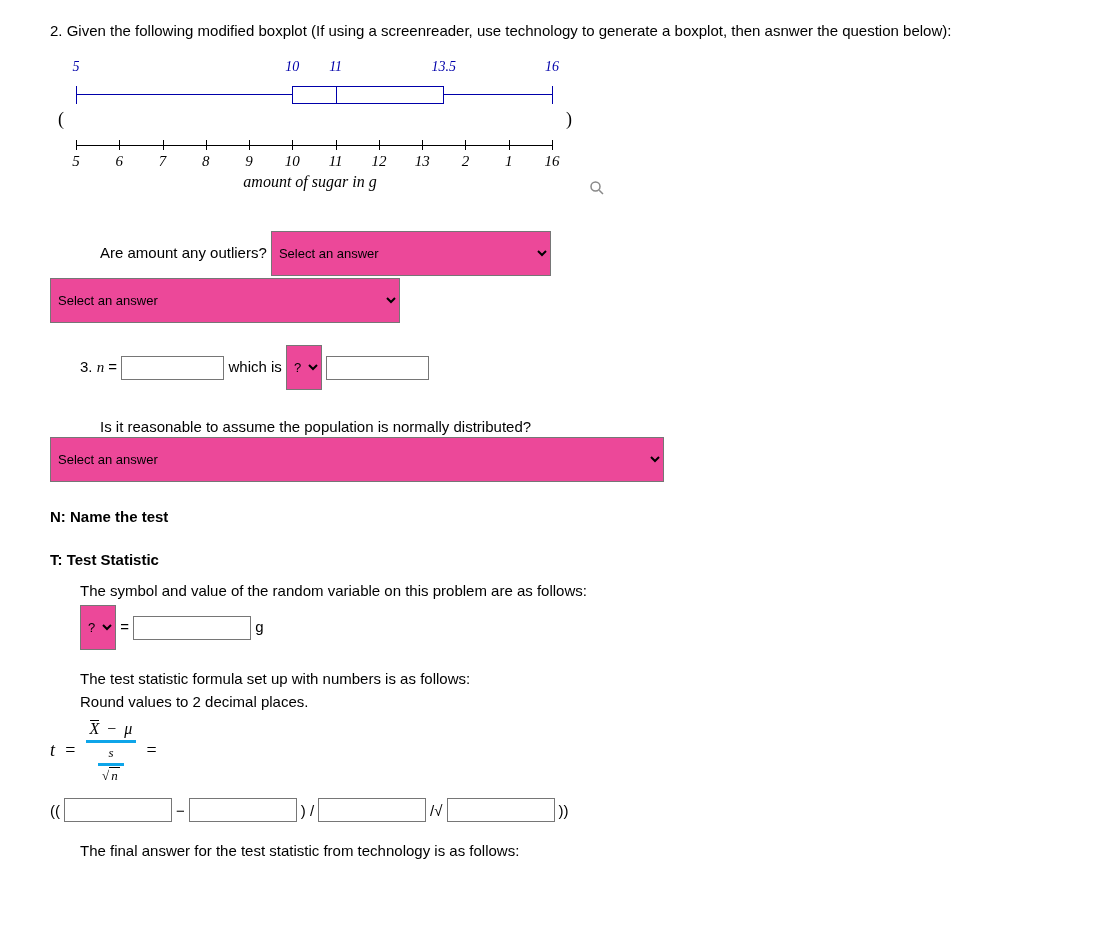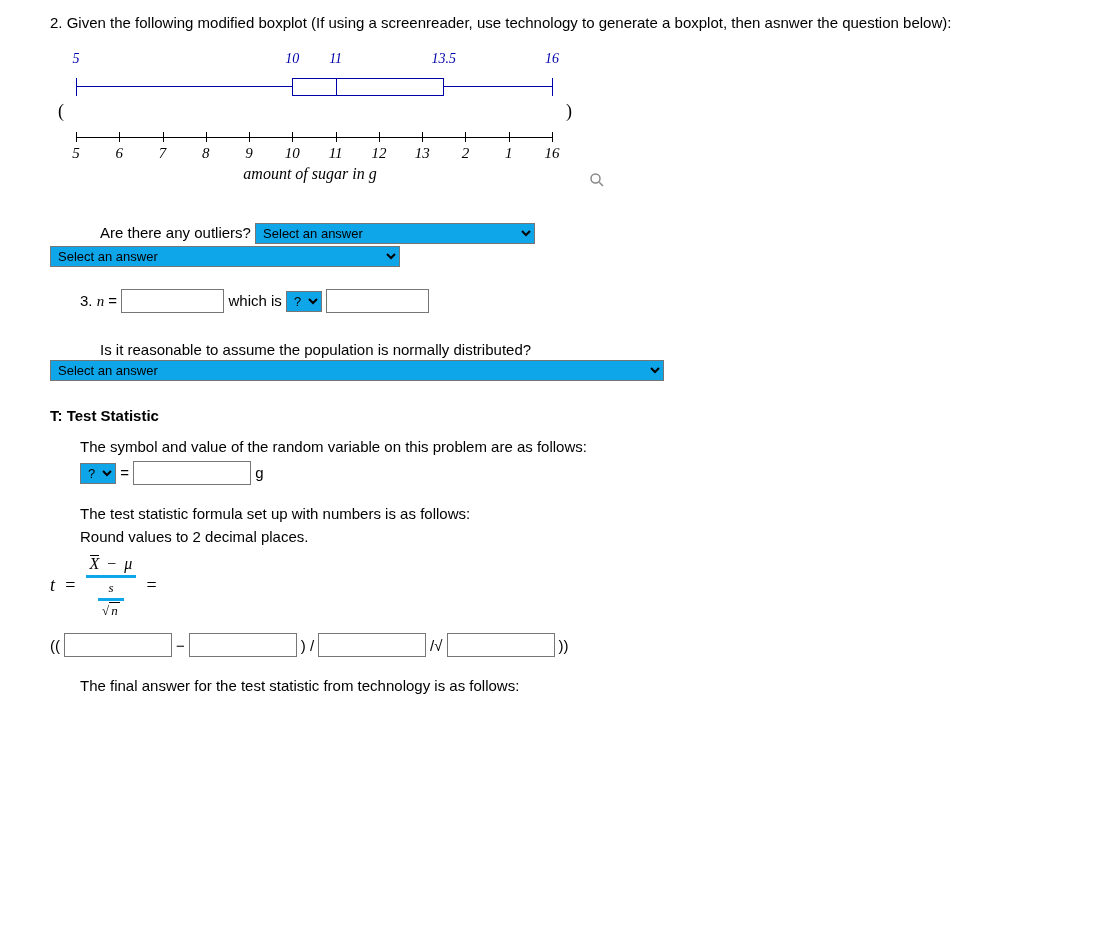--- a/index.html
+++ b/index.html
@@ -8,21 +8,21 @@
       color: #000;
       margin: 0;
       padding: 0;
       width: 1098px;
     }
     .content {
       padding-left: 50px;
       padding-right: 50px;
     }
     .q2-intro {
-      margin-top: 12px;
+      margin-top: 20px;
       margin-bottom: 10px;
       line-height: 1.4;
     }
     .boxplot-area {
       position: relative;
       width: 540px;
       height: 150px;
       margin-left: 10px;
       margin-bottom: 30px;
     }
@@ -105,23 +105,23 @@
     .mag-icon {
       position: absolute;
       top: 128px;
       right: -6px;
       color: #888;
     }
     .mag-icon svg { width: 18px; height: 18px; }
     select {
       font-family: Arial, sans-serif;
       font-size: 13px;
-      background: #0ea5e9;
+      background: #ec4899;
       border: 1px solid #767676;
-      padding: 1px 3px;
+      padding: 13px 3px;
     }
     input[type=text] {
       border: 1px solid #767676;
       font-size: 13px;
       padding: 2px 3px;
       height: 18px;
     }
     .row {
       margin: 6px 0 6px 30px;
     }
@@ -224,21 +224,21 @@
       <div class="axis-label" style="left: 492px;">16</div>
       <div class="axis-title">amount of sugar in g</div>
       <div class="mag-icon"><svg viewBox="0 0 24 24" fill="none" stroke="#888" stroke-width="2">
           <circle cx="10" cy="10" r="6"></circle>
           <line x1="15" y1="15" x2="20" y2="20"></line>
         </svg></div>
     </div>
 
   <div class="outliers-block">
     <div style="margin-left:50px;">
-      <span>Are there any outliers?</span>
+      <span>Are amount any outliers?</span>
       <select style="width:280px;">
         <option>Select an answer</option>
       </select>
     </div>
     <div style="margin-top:2px;">
       <select style="width:350px;">
         <option>Select an answer</option>
       </select>
     </div>
   </div>
@@ -255,20 +255,21 @@
 
   <div class="normal-q">
     <div style="margin-left:50px;">Is it reasonable to assume the population is normally distributed?</div>
     <div style="margin-top:2px;">
       <select style="width:614px;">
         <option>Select an answer</option>
       </select>
     </div>
   </div>
 
+  <div class="section-head">N: Name the test</div>
 
   <div class="section-head">T: Test Statistic</div>
   <div class="row">The symbol and value of the random variable on this problem are as follows:</div>
 
   <div class="row">
     <select>
       <option>?</option>
     </select>
     <span> = </span>
     <input type="text" style="width: 110px;">

